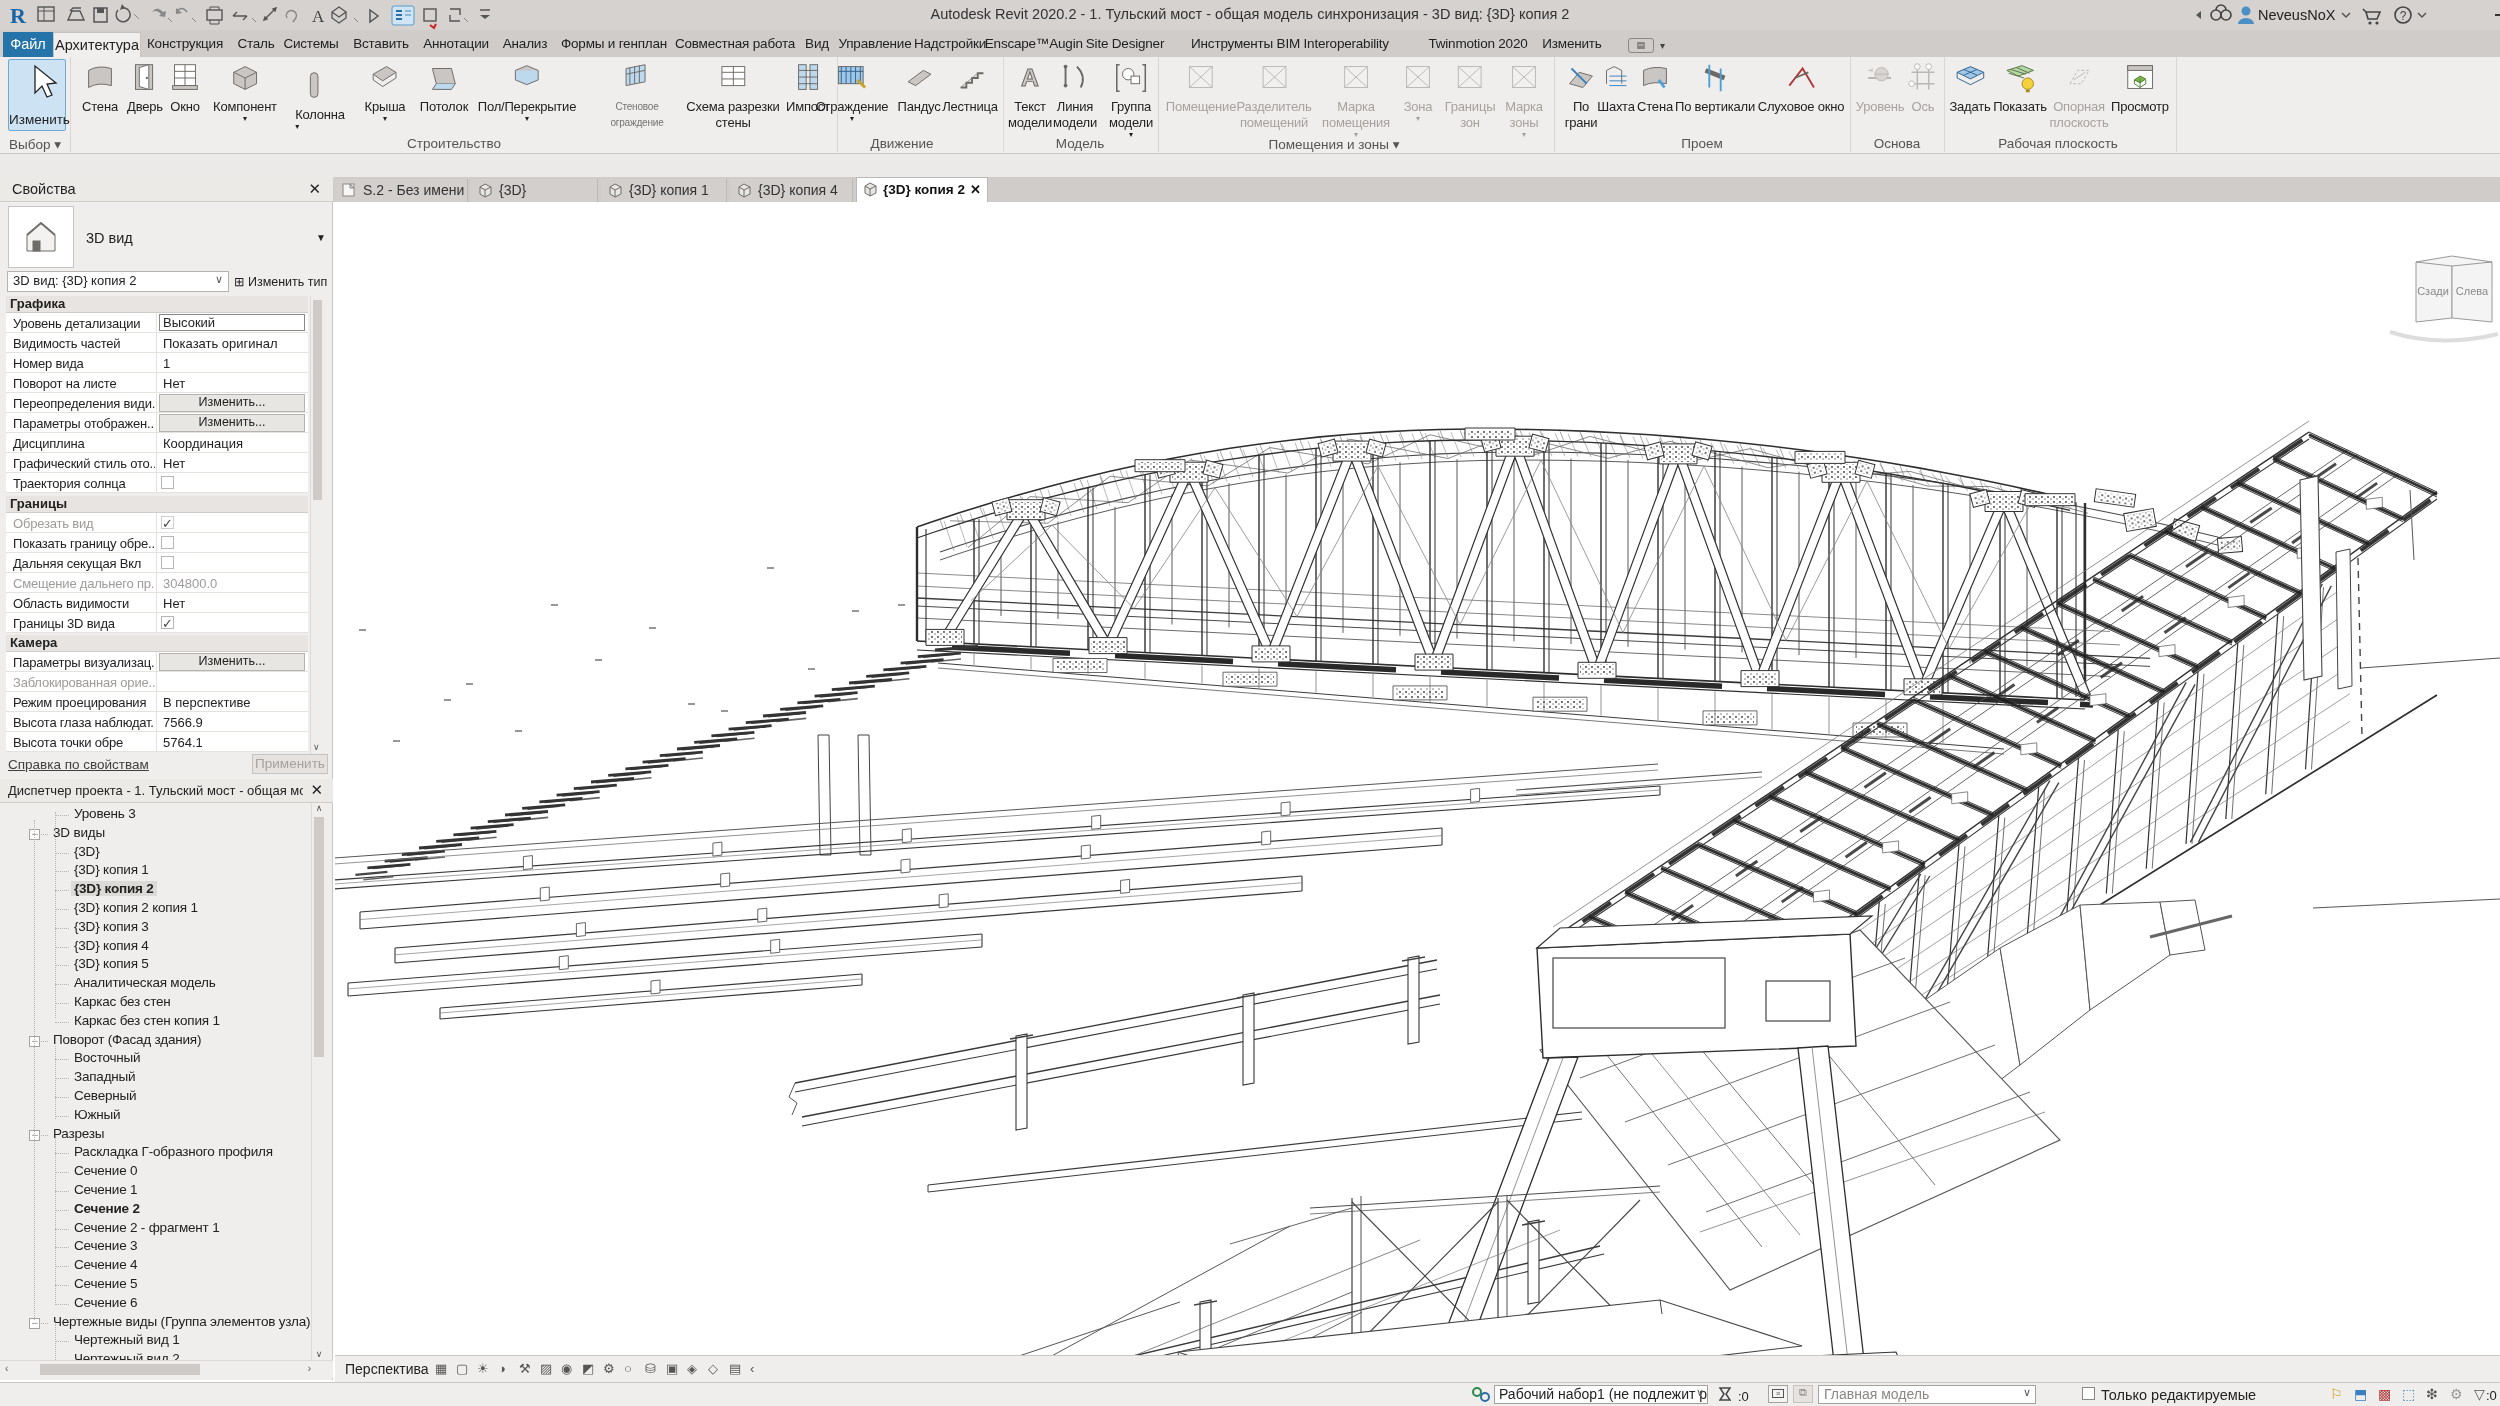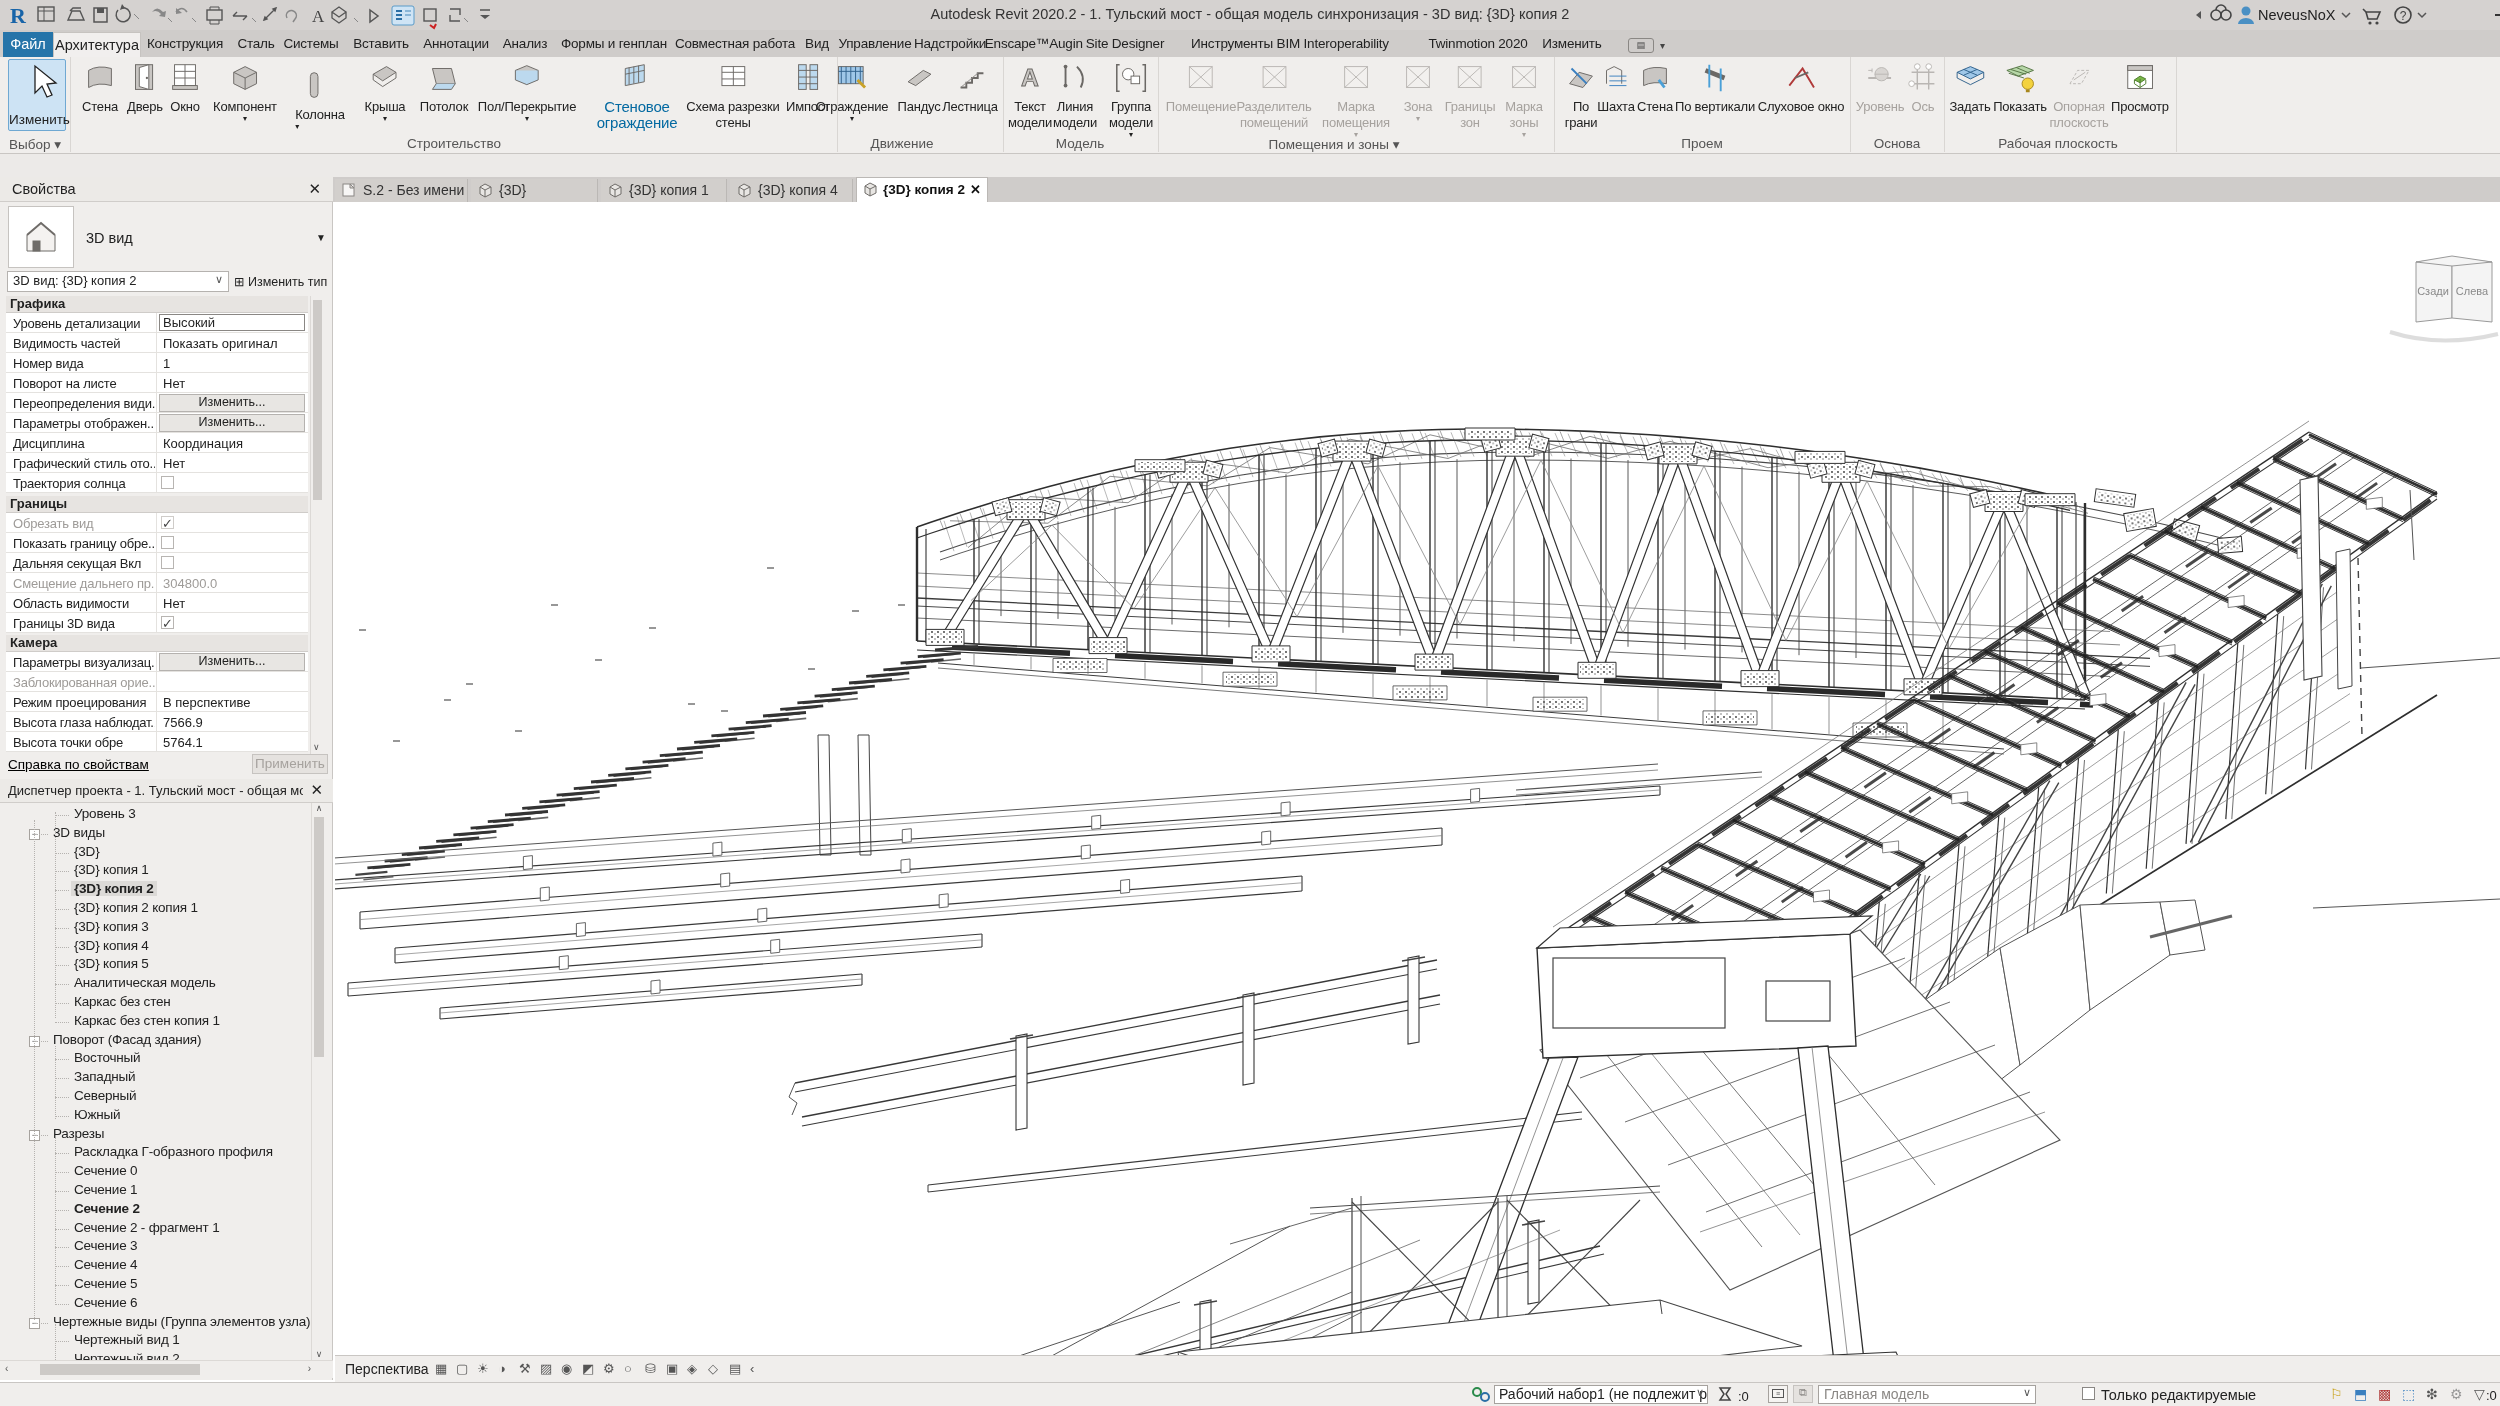--- a/index.html
+++ b/index.html
@@ -147,21 +147,21 @@
           <path d="M8,12 v10 l12,5 12,-5 v-10" fill="#bcd9ee" stroke="#6b6865"></path>
         </svg></div>
       <div style="font-size:13px;line-height:16px;letter-spacing:-0.2px;color:#222">Пол/Перекрытие</div>
       <div style="font-size:8px;color:#222;line-height:7px">▾</div>
     </div>
     <div style="position:absolute;left:637px;top:2px;transform:translateX(-50%);text-align:center;white-space:nowrap">
       <div style="height:40px"><svg width="38" height="38" viewBox="0 0 40 40">
           <path d="M8,10 l20,-4 0,18 -20,4 z" fill="#bcd9ee" stroke="#6b6865"></path>
           <path d="M12,9 v18 M17,8 v18 M22,7 v18 M8,16 l20,-4" stroke="#6b6865" fill="none"></path>
         </svg></div>
-      <div style="font-size:15px;line-height:16px;letter-spacing:-0.2px;color:#0369a1">Стеновое<br>ограждение</div>
+      <div style="font-size:10px;line-height:16px;letter-spacing:-0.2px;color:#737373">Стеновое<br>ограждение</div>
     </div>
     <div style="position:absolute;left:733px;top:2px;transform:translateX(-50%);text-align:center;white-space:nowrap">
       <div style="height:40px"><svg width="38" height="38" viewBox="0 0 40 40">
           <rect x="8" y="8" width="24" height="20" fill="white" stroke="#6b6865"></rect>
           <path d="M8,14 h24 M8,21 h24 M20,8 v20" stroke="#6b6865"></path>
         </svg></div>
       <div style="font-size:13px;line-height:16px;letter-spacing:-0.2px;color:#222">Схема разрезки<br>стены</div>
     </div>
     <div style="position:absolute;left:808px;top:2px;transform:translateX(-50%);text-align:center;white-space:nowrap">
       <div style="height:40px"><svg width="38" height="38" viewBox="0 0 40 40">
@@ -462,21 +462,21 @@
 <div style="position:absolute;left:156px;top:712px;width:1px;height:20px;background:#e4e2df"></div>
 <div style="position:absolute;left:163px;top:715px;font-size:13px;color:#222;white-space:nowrap">7566.9</div>
 <div style="position:absolute;left:6px;top:732px;width:302px;height:20px;border-bottom:1px solid #e4e2df;background:#fff"></div>
 <div style="position:absolute;left:13px;top:735px;width:142px;font-size:13px;letter-spacing:-0.2px;color:#222;white-space:nowrap;overflow:hidden">Высота точки обре</div>
 <div style="position:absolute;left:156px;top:732px;width:1px;height:20px;background:#e4e2df"></div>
 <div style="position:absolute;left:163px;top:735px;font-size:13px;color:#222;white-space:nowrap">5764.1</div>
 <div style="position:absolute;left:310px;top:296px;width:14px;height:458px;background:#f0eeec;border-left:1px solid #dcd9d6">
     <div style="position:absolute;left:2px;top:4px;width:9px;height:200px;background:#cdcac7"></div>
     <div style="position:absolute;left:2px;bottom:2px;font-size:9px;color:#555">∨</div>
   </div>
-<div style="position:absolute;left:8px;top:757px;font-size:13.5px;color:#000000;text-decoration:underline">Справка по свойствам</div>
+<div style="position:absolute;left:8px;top:757px;font-size:13.5px;color:#404040;text-decoration:underline">Справка по свойствам</div>
 <div style="position:absolute;left:252px;top:754px;width:76px;height:20px;background:#e5e2df;border:1px solid #c6c3c0;color:#a6a29e;font-size:13.5px;text-align:center;padding-top:1px">Применить</div>
 <div style="position:absolute;left:0;top:779px;width:333px;height:24px;background:#eceae7;border-bottom:1px solid #d0cdca">
     <span style="position:absolute;left:8px;top:4px;width:295px;font-size:13px;color:#222;white-space:nowrap;overflow:hidden">Диспетчер проекта - 1. Тульский мост - общая моде...</span>
     <span style="position:absolute;right:10px;top:2px;font-size:15px;color:#222">✕</span>
   </div>
 <div style="position:absolute;left:71px;top:806.0px;font-size:13.5px;letter-spacing:-0.2px;color:#222;font-weight:normal;white-space:nowrap;padding:0 3px">Уровень 3</div>
 <div style="position:absolute;left:55px;top:815.0px;width:14px;border-top:1px dotted #b5b2af"></div>
 <div style="position:absolute;left:29px;top:828.8px;width:11px;height:11px;border:1px solid #a6a29e;background:#fff;font-size:9px;line-height:9px;text-align:center;color:#555">−</div>
 <div style="position:absolute;left:50px;top:824.8px;font-size:13.5px;letter-spacing:-0.2px;color:#222;font-weight:normal;white-space:nowrap;padding:0 3px">3D виды</div>
 <div style="position:absolute;left:34px;top:833.8px;width:14px;border-top:1px dotted #b5b2af"></div>

